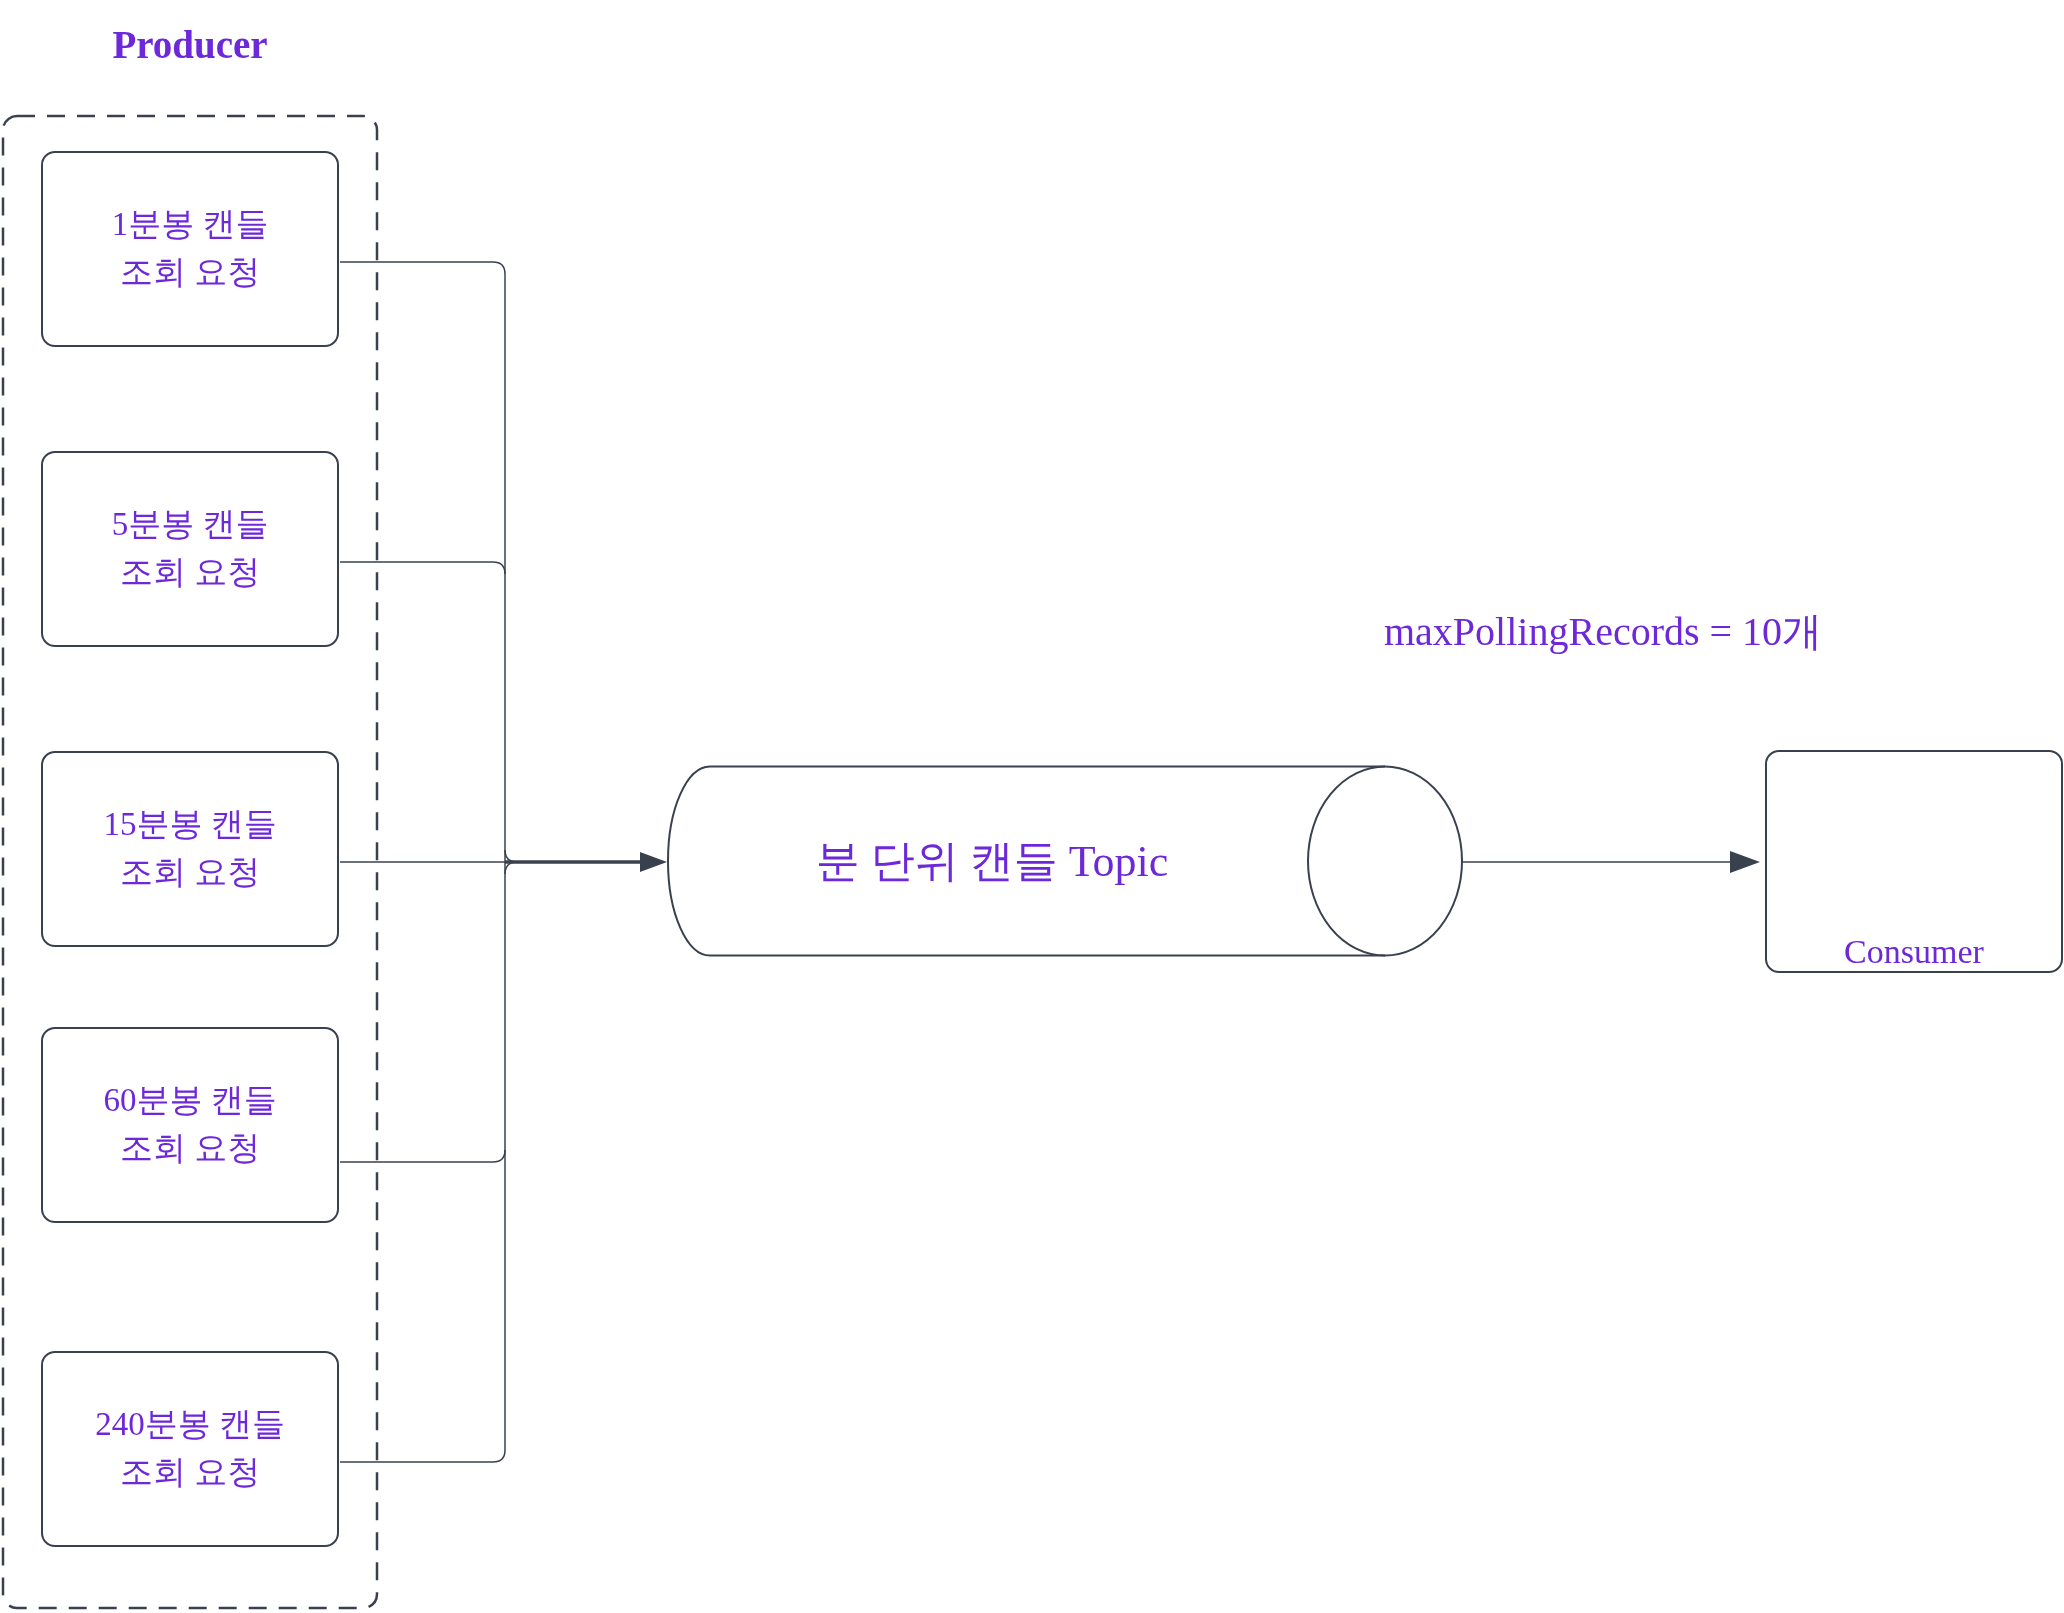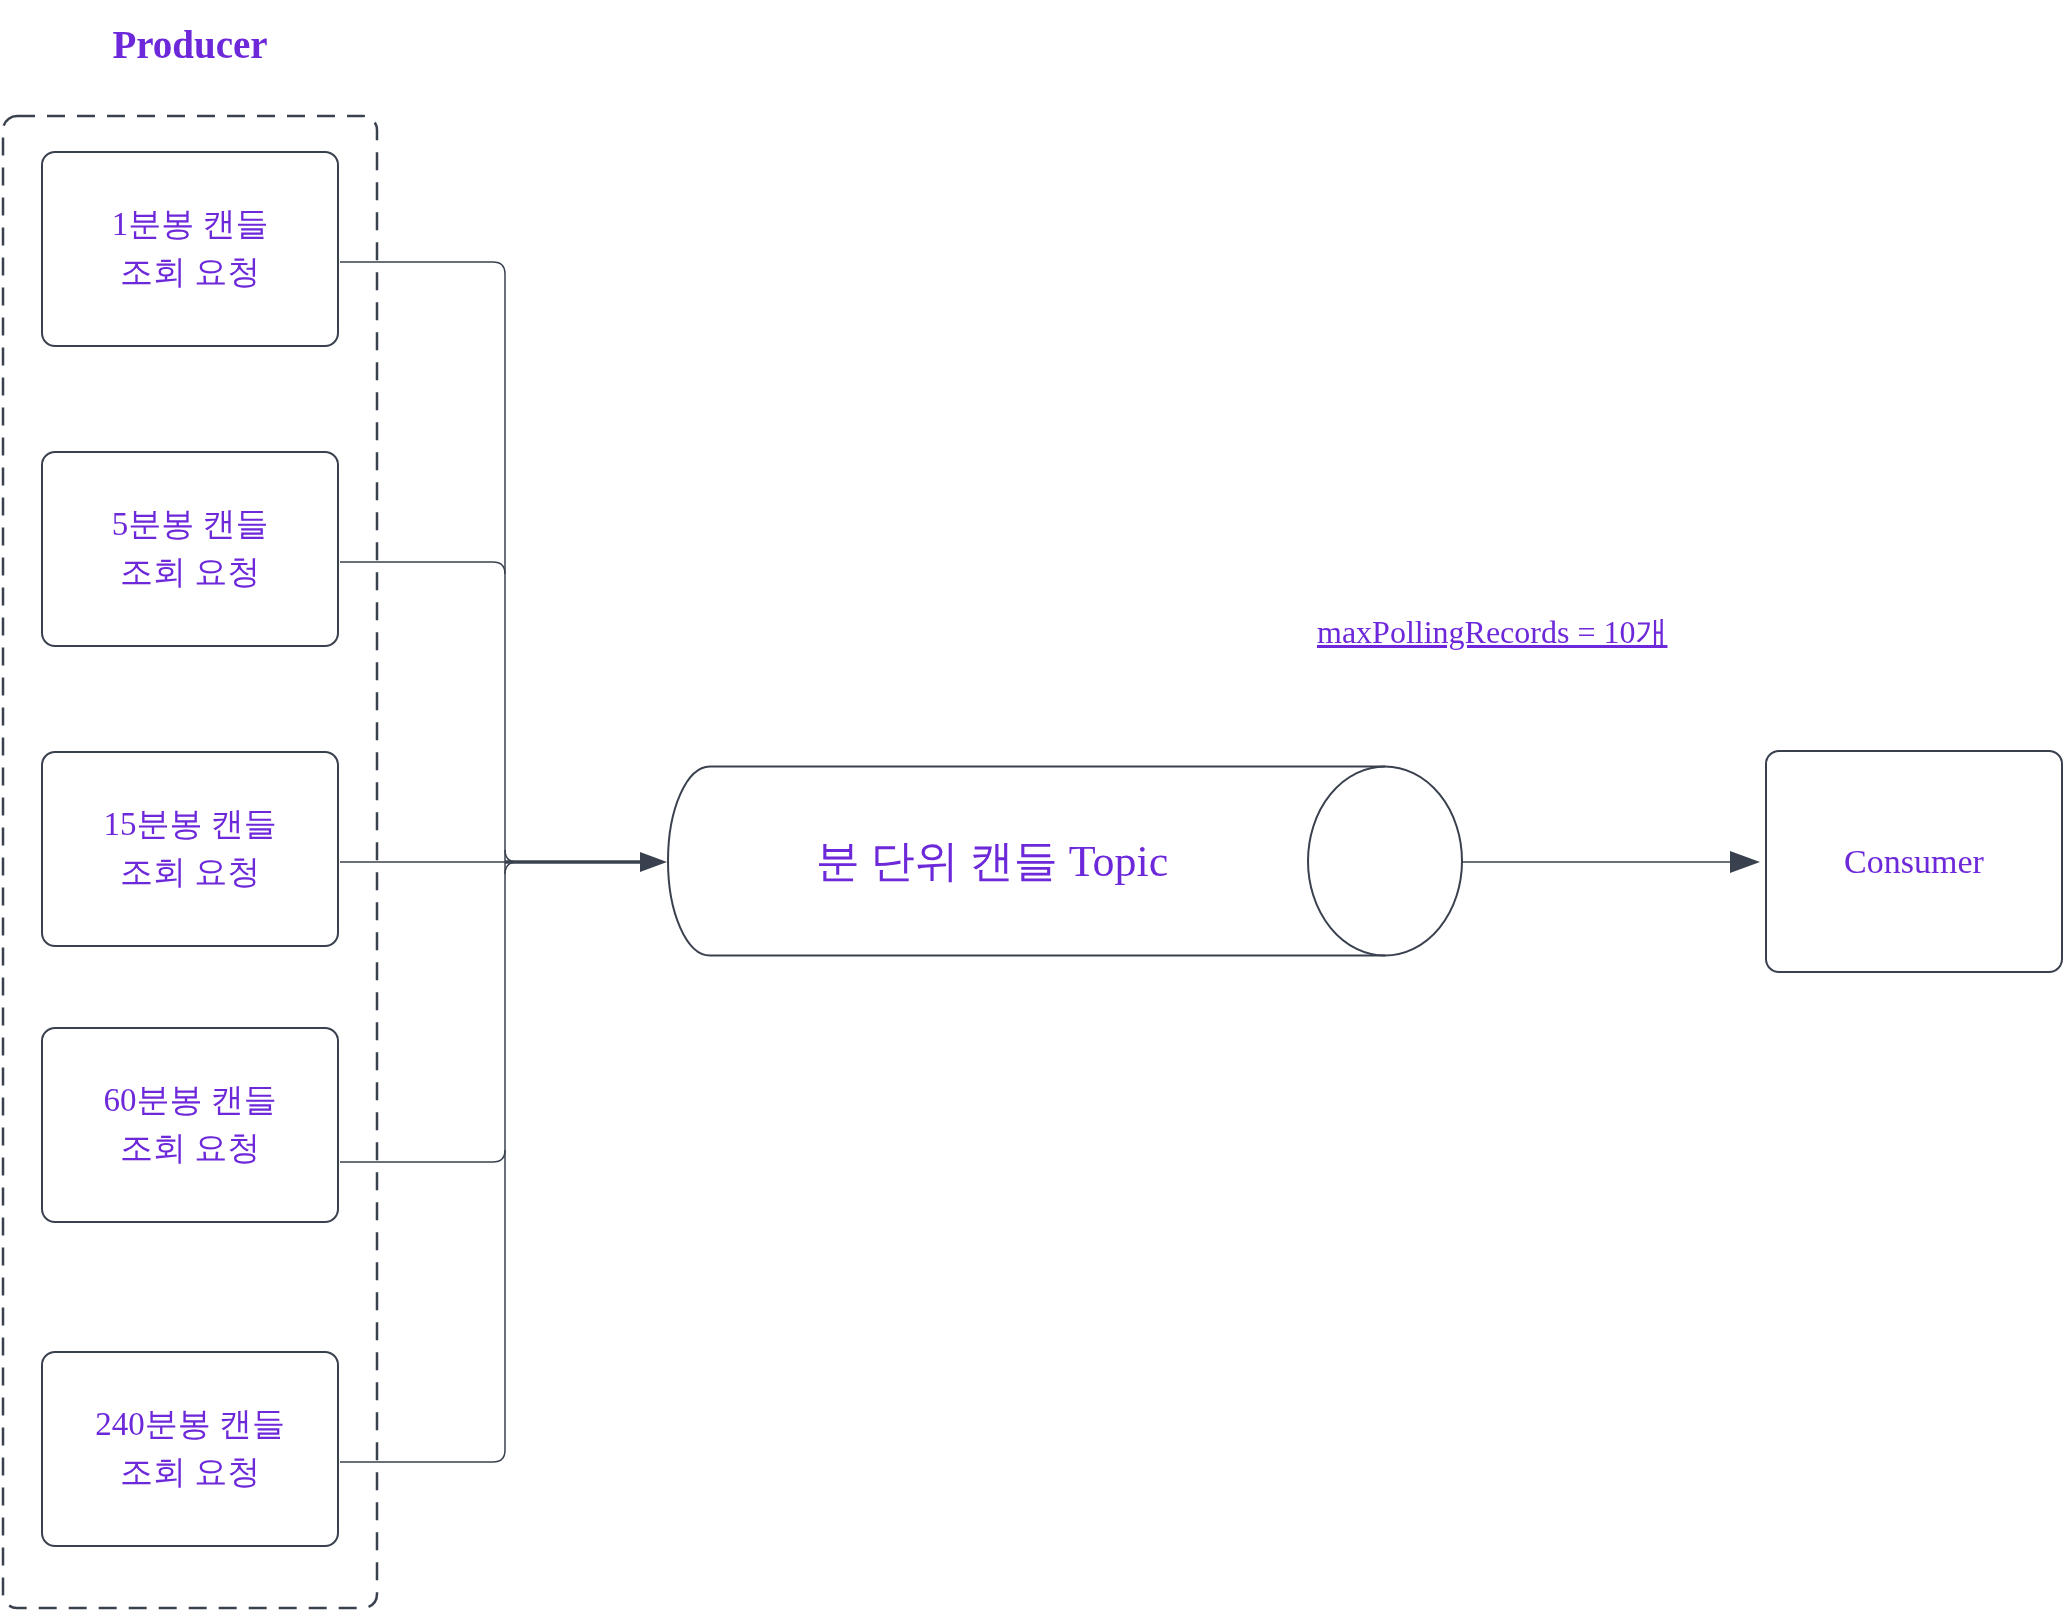--- a/index.html
+++ b/index.html
@@ -48,36 +48,35 @@
     position: absolute;
     left: 668px; top: 767px;
     width: 648px; height: 188px;
     display: flex;
     align-items: center;
     justify-content: center;
     font-size: 44px;
   }
   .consumer-params {
     position: absolute;
-    left: 1317px; top: 608px;
-    font-size: 32px;
+    left: 1384px; top: 608px;
+    font-size: 40px;
     line-height: 48px;
     white-space: nowrap;
-    text-decoration: underline;
   }
   .consumer-box {
     position: absolute;
     left: 1765px; top: 750px;
     width: 298px; height: 223px;
     box-sizing: border-box;
     border: 2px solid #3A414E;
     border-radius: 14px;
     background: #ffffff;
     display: flex;
-    align-items: center;
+    align-items: flex-end;
     justify-content: center;
     font-size: 34px;
   }
 </style>
 </head>
 <body>
 
 <div class="canvas">
 
   <svg class="layer" viewBox="0 0 2064 1613" xmlns="http://www.w3.org/2000/svg">

